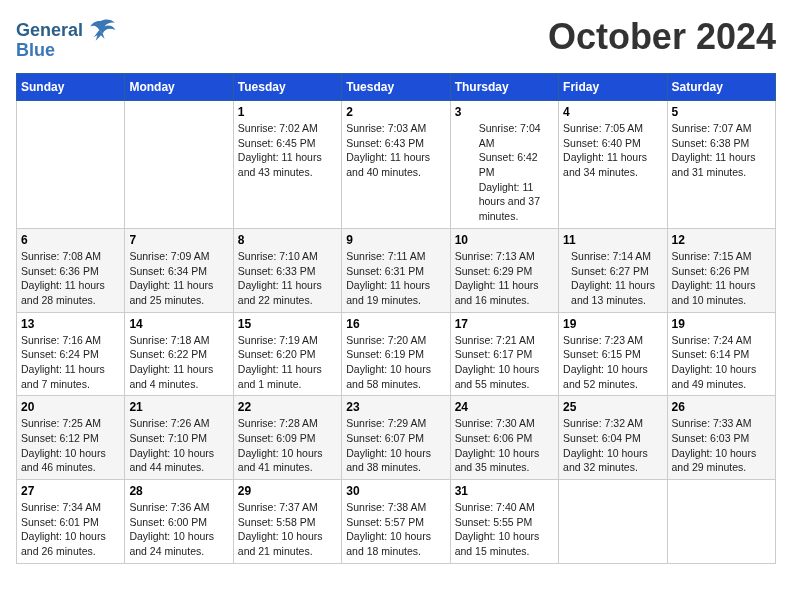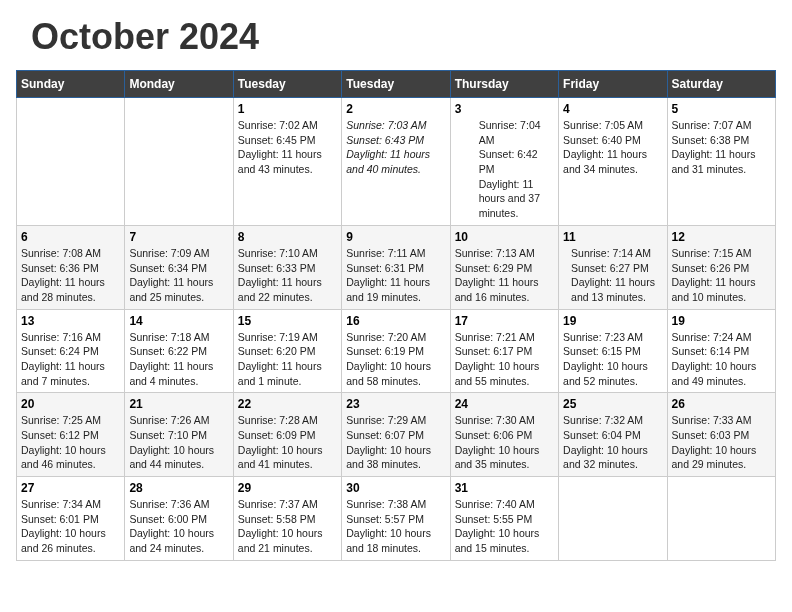--- a/index.html
+++ b/index.html
@@ -37,21 +37,21 @@
     .location-title {
       font-size: 15px;
       color: #555;
     }
     table {
       width: 100%;
       border-collapse: collapse;
       font-size: 11px;
     }
     thead th {
-      background-color: #404040;
+      background-color: #1d4ed8;
       color: #fff;
       padding: 6px 4px;
       text-align: left;
       font-size: 12px;
       font-weight: bold;
       border: 1px solid #2a5f99;
     }
     tbody td {
       border: 1px solid #ccc;
       vertical-align: top;
@@ -77,20 +77,32 @@
       background: #f5f5f5;
     }
     td.empty {
       background: #f9f9f9;
     }
   </style>
 </head>
 <body>
 
 <div class="header-area">
+  <div class="logo">
+    <div>
+      <div style="display:flex;align-items:center;">
+        <span style="font-size:18px;font-weight:bold;color:#2c5f8a;">General</span>
+        <svg class="logo-bird" viewBox="0 0 36 28" width="36" height="28">
+          <path d="M18 4 C22 1, 30 2, 34 6 C30 5, 25 6, 22 10 C26 8, 32 9, 34 14 C28 11, 22 13, 20 18 L16 14 C14 10, 10 8, 6 10 C8 6, 13 3, 18 4Z" fill="#3a78b5"></path>
+          <path d="M16 14 L10 22 L14 20 L12 26 L18 20 L22 24 L20 18Z" fill="#3a78b5"></path>
+        </svg>
+      </div>
+      <div style="font-size:18px;font-weight:bold;color:#3a78b5;margin-top:-4px;">Blue</div>
+    </div>
+  </div>
   <div class="title-area">
     <div class="month-title">October 2024</div>
   </div>
 </div>
 
 <table>
   <thead>
     <tr>
     <th>Sunday</th>
         <th>Monday</th>
@@ -106,21 +118,21 @@
         <td class="empty"></td>
         <td class="empty"></td>
         <td>
           <span class="day-num">1</span>
           <div class="cell-content" style="white-space: pre-line;">Sunrise: 7:02 AM
 Sunset: 6:45 PM
 Daylight: 11 hours and 43 minutes.</div>
         </td>
         <td>
           <span class="day-num">2</span>
-          <div class="cell-content" style="white-space: pre-line; font-style: italic;">Sunrise: 7:03 AM
+          <div class="cell-content" style="white-space: pre-line;">Sunrise: 7:03 AM
 Sunset: 6:43 PM
 Daylight: 11 hours and 40 minutes.</div>
         </td>
         <td>
           <span class="day-num">3</span>
           <div class="cell-content" style="white-space: pre-line; margin-left: 24px;">Sunrise: 7:04 AM
 Sunset: 6:42 PM
 Daylight: 11 hours and 37 minutes.</div>
         </td>
         <td>

